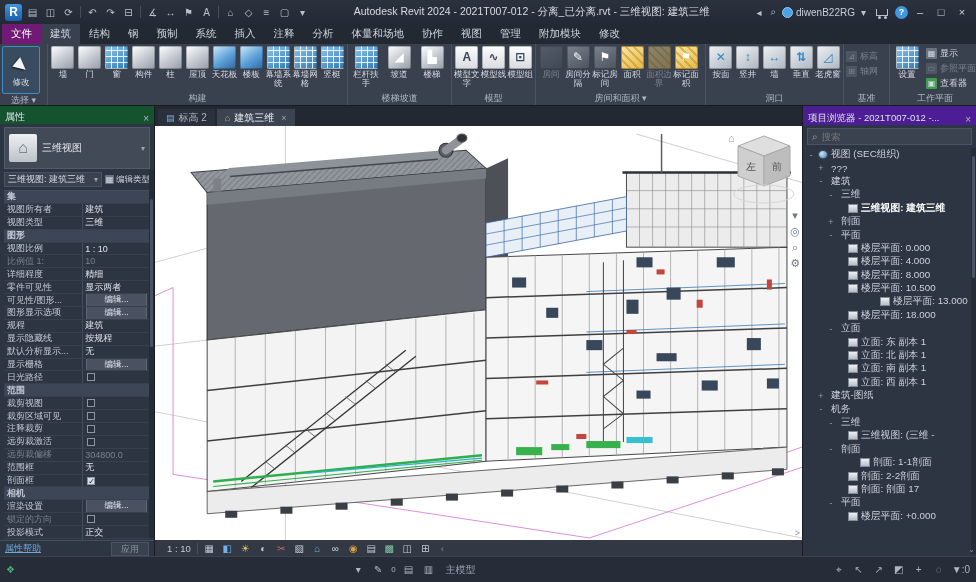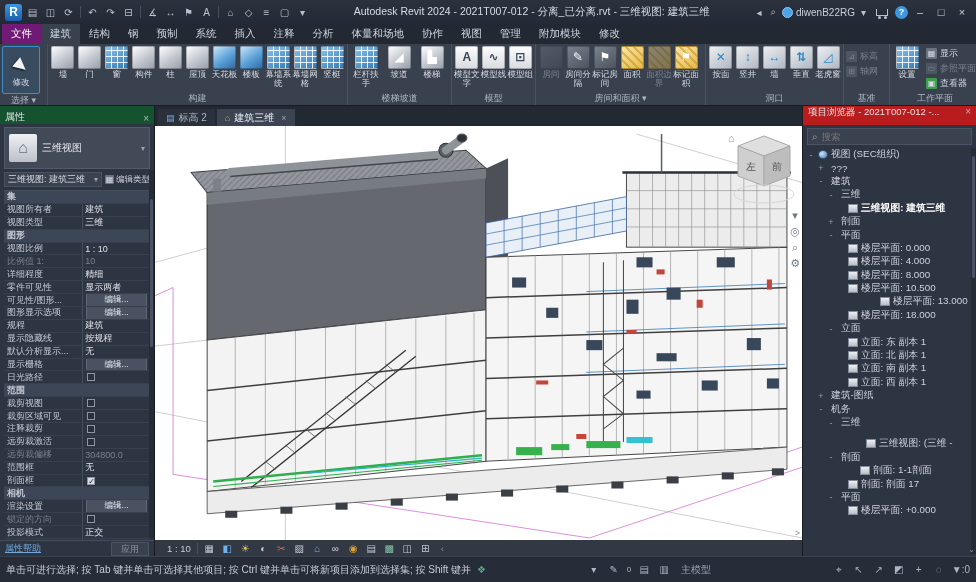--- a/index.html
+++ b/index.html
@@ -124,22 +124,22 @@
 
   .viewbar{height:16px;flex:none;background:#323945;display:flex;align-items:center;gap:5px;
            padding:0 6px;color:#c3cad6;font-size:9.5px}
   .vbscale{padding:0 6px;border-right:1px solid #4a5364;white-space:nowrap}
   .vbi{width:13px;text-align:center;font-size:10px}
   .vb-blue{color:#6fb3e8}.vb-sun{color:#e8c860}.vb-red{color:#d46a5f}.vb-amber{color:#d7a13c}.vb-multi{color:#7fc2a0}
   .vbchev{margin-left:4px;color:#8a93a0}
 
   
   .browser{width:174px;flex:none;background:#2e3542;display:flex;flex-direction:column;border-left:1px solid #171c24;position:relative}
-  .bheader{height:19px;flex:none;display:flex;align-items:flex-start;justify-content:space-between;
-           padding:0 5px;background:#b91c1c;font-size:9.5px;color:#dfe3ea;white-space:nowrap;overflow:hidden}
+  .bheader{height:19px;flex:none;display:flex;align-items:flex-end;justify-content:space-between;
+           padding:0 5px;background:#4c1d95;font-size:9.5px;color:#dfe3ea;white-space:nowrap;overflow:hidden}
   .bsearch{margin:3px 4px 2px;height:17px;flex:none;background:#3a4250;border:1px solid #4a5364;
            display:flex;align-items:center;padding:0 4px;gap:4px}
   .bsearch .mag{color:#9aa3b2;font-size:10px}
   .bsearch input{background:transparent;border:none;outline:none;color:#d5dae3;font-size:9.5px;width:100%}
   .btree{flex:1;overflow:hidden;font-size:9.8px;color:#ccd2dd;padding-top:1px}
   .titem{display:flex;align-items:center;gap:3px;height:13.4px;white-space:nowrap;overflow:hidden}
   .texp{width:8px;flex:none;color:#939cac;font-size:9px;text-align:center}
   .tsq{width:0;height:9px;flex:none}
   .tsq.sq{width:10px;background:linear-gradient(#eef0f3,#b7bdc7);border:1px solid #828b98}
   .tsq.root{width:10px;border-radius:50%;background:radial-gradient(circle at 35% 35%,#cfe3f5,#4a7fb5);border:1px solid #33536e}
@@ -1092,38 +1092,43 @@
             <span class="tsq"></span>
             <span class="tlab">机务</span>
           </div>
 
           <div class="titem" style="padding-left: 24px;">
             <span class="texp">-</span>
             <span class="tsq"></span>
             <span class="tlab">三维</span>
           </div>
 
-          <div class="titem" style="padding-left: 52px; margin-top: 8px;">
+          <div class="titem" style="padding-left: 34px;">
             <span class="texp"></span>
             <span class="tsq sq"></span>
             <span class="tlab">三维视图: (三维 -</span>
           </div>
 
           <div class="titem" style="padding-left: 24px;">
             <span class="texp">-</span>
             <span class="tsq"></span>
             <span class="tlab">剖面</span>
           </div>
 
           <div class="titem" style="padding-left: 34px; margin-left: 12px;">
             <span class="texp"></span>
             <span class="tsq sq"></span>
             <span class="tlab">剖面: 1-1剖面</span>
           </div>
 
+          <div class="titem" style="padding-left: 34px;">
+            <span class="texp"></span>
+            <span class="tsq sq"></span>
+            <span class="tlab">剖面: 2-2剖面</span>
+          </div>
 
           <div class="titem" style="padding-left: 34px;">
             <span class="texp"></span>
             <span class="tsq sq"></span>
             <span class="tlab">剖面: 剖面 17</span>
           </div>
 
           <div class="titem" style="padding-left: 24px;">
             <span class="texp">-</span>
             <span class="tsq"></span>
@@ -1135,21 +1140,20 @@
             <span class="tsq sq"></span>
             <span class="tlab">楼层平面: +0.000</span>
           </div>
         </div>
       <div class="bscroll"></div>
       <span class="bchev">⌄</span>
     </div>
   </div>
 
   <div class="statusbar">
-    <span class="hint">单击可进行选择; 按 Tab 键并单击可选择其他项目; 按 Ctrl 键并单击可将新项目添加到选择集; 按 Shift 键并</span>
     <span class="note">❖</span>
     <span class="sbspacer"></span>
     <span class="sbi">▾</span>
     <span class="sbi">✎</span>
     <span class="sbbadge">0</span>
     <span class="sbi">▤</span>
     <span class="sbi">▥</span>
     <span class="sbmodel">主模型</span>
     <span class="sbspacer"></span>
     <span class="sbi">⌖</span>

